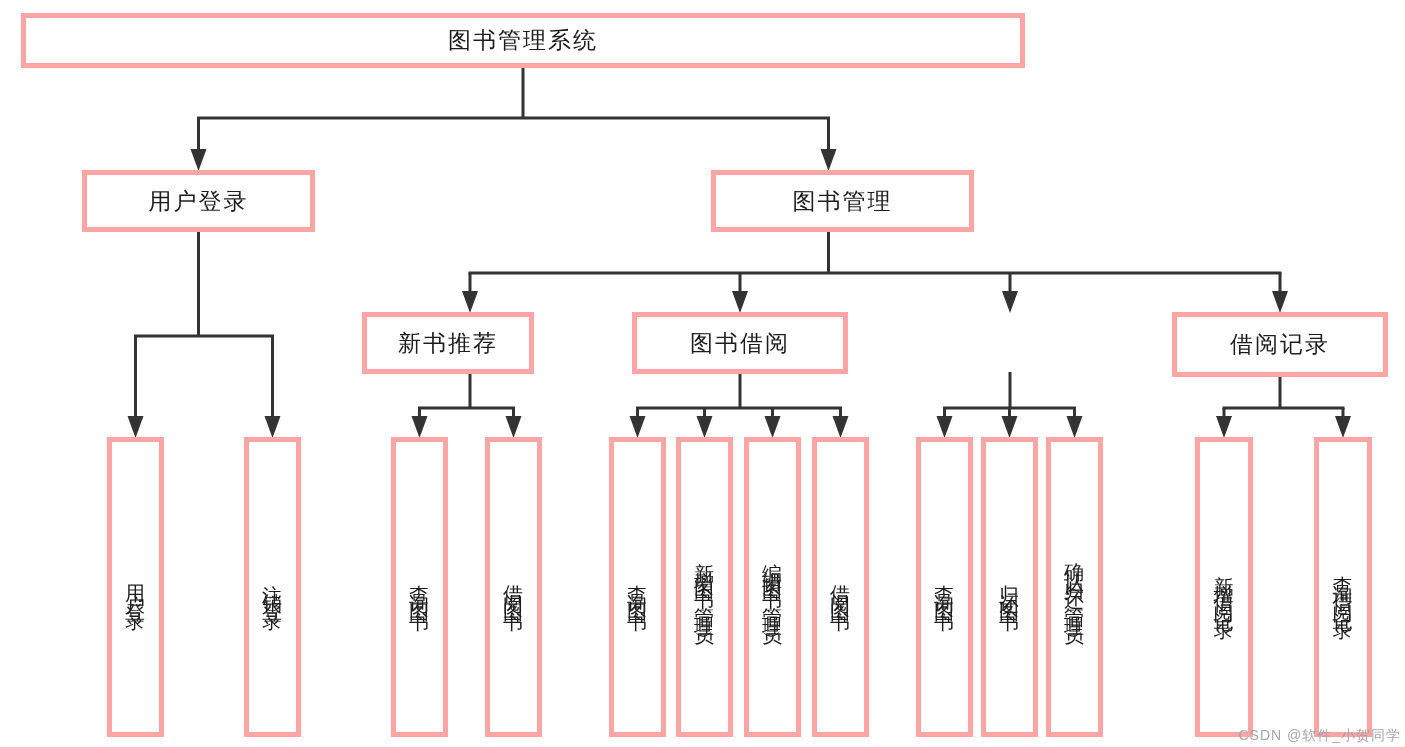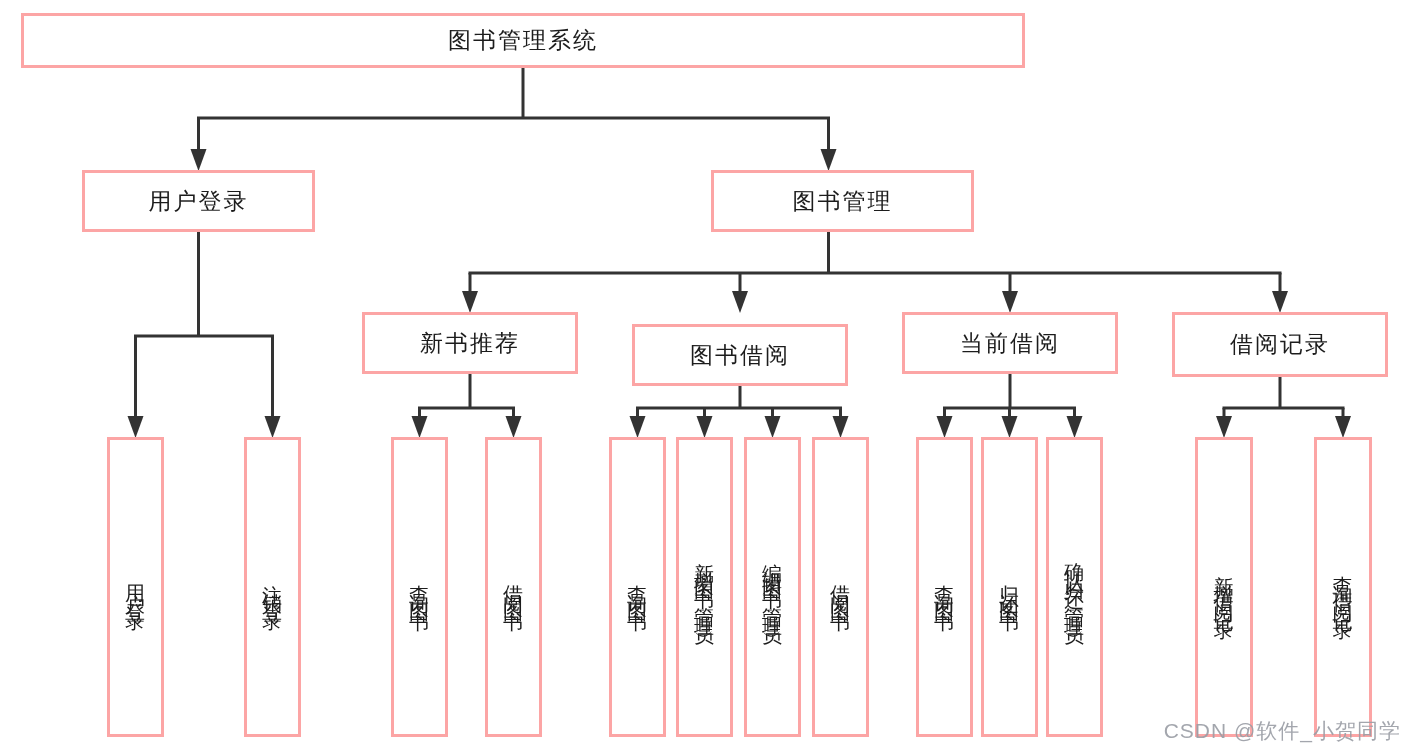--- a/index.html
+++ b/index.html
@@ -7,21 +7,21 @@
     position:relative;
     width:1405px;height:747px;
     background:#ffffff;
     font-family:"Liberation Sans","DejaVu Sans",sans-serif;
     overflow:hidden;
   }
   #edges{position:absolute;left:0;top:0;width:1405px;height:747px;z-index:1;}
   .node{
     position:absolute;
     box-sizing:border-box;
-    border:3px solid #fca5a5;
+    border:5px solid #fca5a5;
     background:#ffffff;
     display:flex;align-items:center;justify-content:center;
     color:#1c1c1c;
     z-index:2;
   }
   .node.h{
     font-size:23px;
     letter-spacing:2px;
     text-align:center;
     white-space:nowrap;
@@ -33,21 +33,21 @@
     writing-mode:vertical-rl;
     text-orientation:mixed;
     letter-spacing:9px;
     line-height:1;
     white-space:nowrap;
   }
   #watermark{
     position:absolute;
     right:4px;bottom:2px;
     z-index:3;
-    font-size:21px;
+    font-size:14px;
     color:rgba(155,158,166,0.92);
     letter-spacing:1px;
     white-space:nowrap;
   }
 </style>
 </head>
 <body>
 
 <div id="stage">
   <svg id="edges" xmlns="http://www.w3.org/2000/svg">
@@ -102,23 +102,22 @@
       <line x1="1224" y1="408" x2="1224" y2="423" stroke="#333333" stroke-width="3"></line>
       <polygon points="1216,416 1232,416 1224,438" fill="#333333"></polygon>
       <line x1="1343" y1="408" x2="1343" y2="423" stroke="#333333" stroke-width="3"></line>
       <polygon points="1335,416 1351,416 1343,438" fill="#333333"></polygon>
     </svg>
 
   <div id="watermark">CSDN @软件_小贺同学</div>
 <div class="node h" style="left: 21px; top: 13px; width: 1004px; height: 55px;">图书管理系统</div>
     <div class="node h" style="left: 82px; top: 170px; width: 233px; height: 62px;">用户登录</div>
     <div class="node h" style="left: 711px; top: 170px; width: 263px; height: 62px;">图书管理</div>
-    <div class="node h" style="left: 362px; top: 312px; width: 216px; height: 62px;">新书推荐</div>
-    <div class="node h" style="left: 632px; top: 324px; width: 216px; height: 62px;">图书借阅</div>
-    <div class="node h" style="left: 902px; top: 312px; width: 216px; height: 62px;">当前借阅</div>
+    <div class="node h" style="left: 362px; top: 312px; width: 172px; height: 62px;">新书推荐</div>
+    <div class="node h" style="left: 632px; top: 312px; width: 216px; height: 62px;">图书借阅</div>
     <div class="node h" style="left: 1172px; top: 312px; width: 216px; height: 65px;">借阅记录</div>
     <div class="node v" style="left: 107px; top: 437px; width: 57px; height: 300px;">
       <span class="vtext">用户登录</span>
     </div>
     <div class="node v" style="left: 244px; top: 437px; width: 57px; height: 300px;">
       <span class="vtext">注销登录</span>
     </div>
     <div class="node v" style="left: 391px; top: 437px; width: 57px; height: 300px;">
       <span class="vtext">查询图书</span>
     </div>

